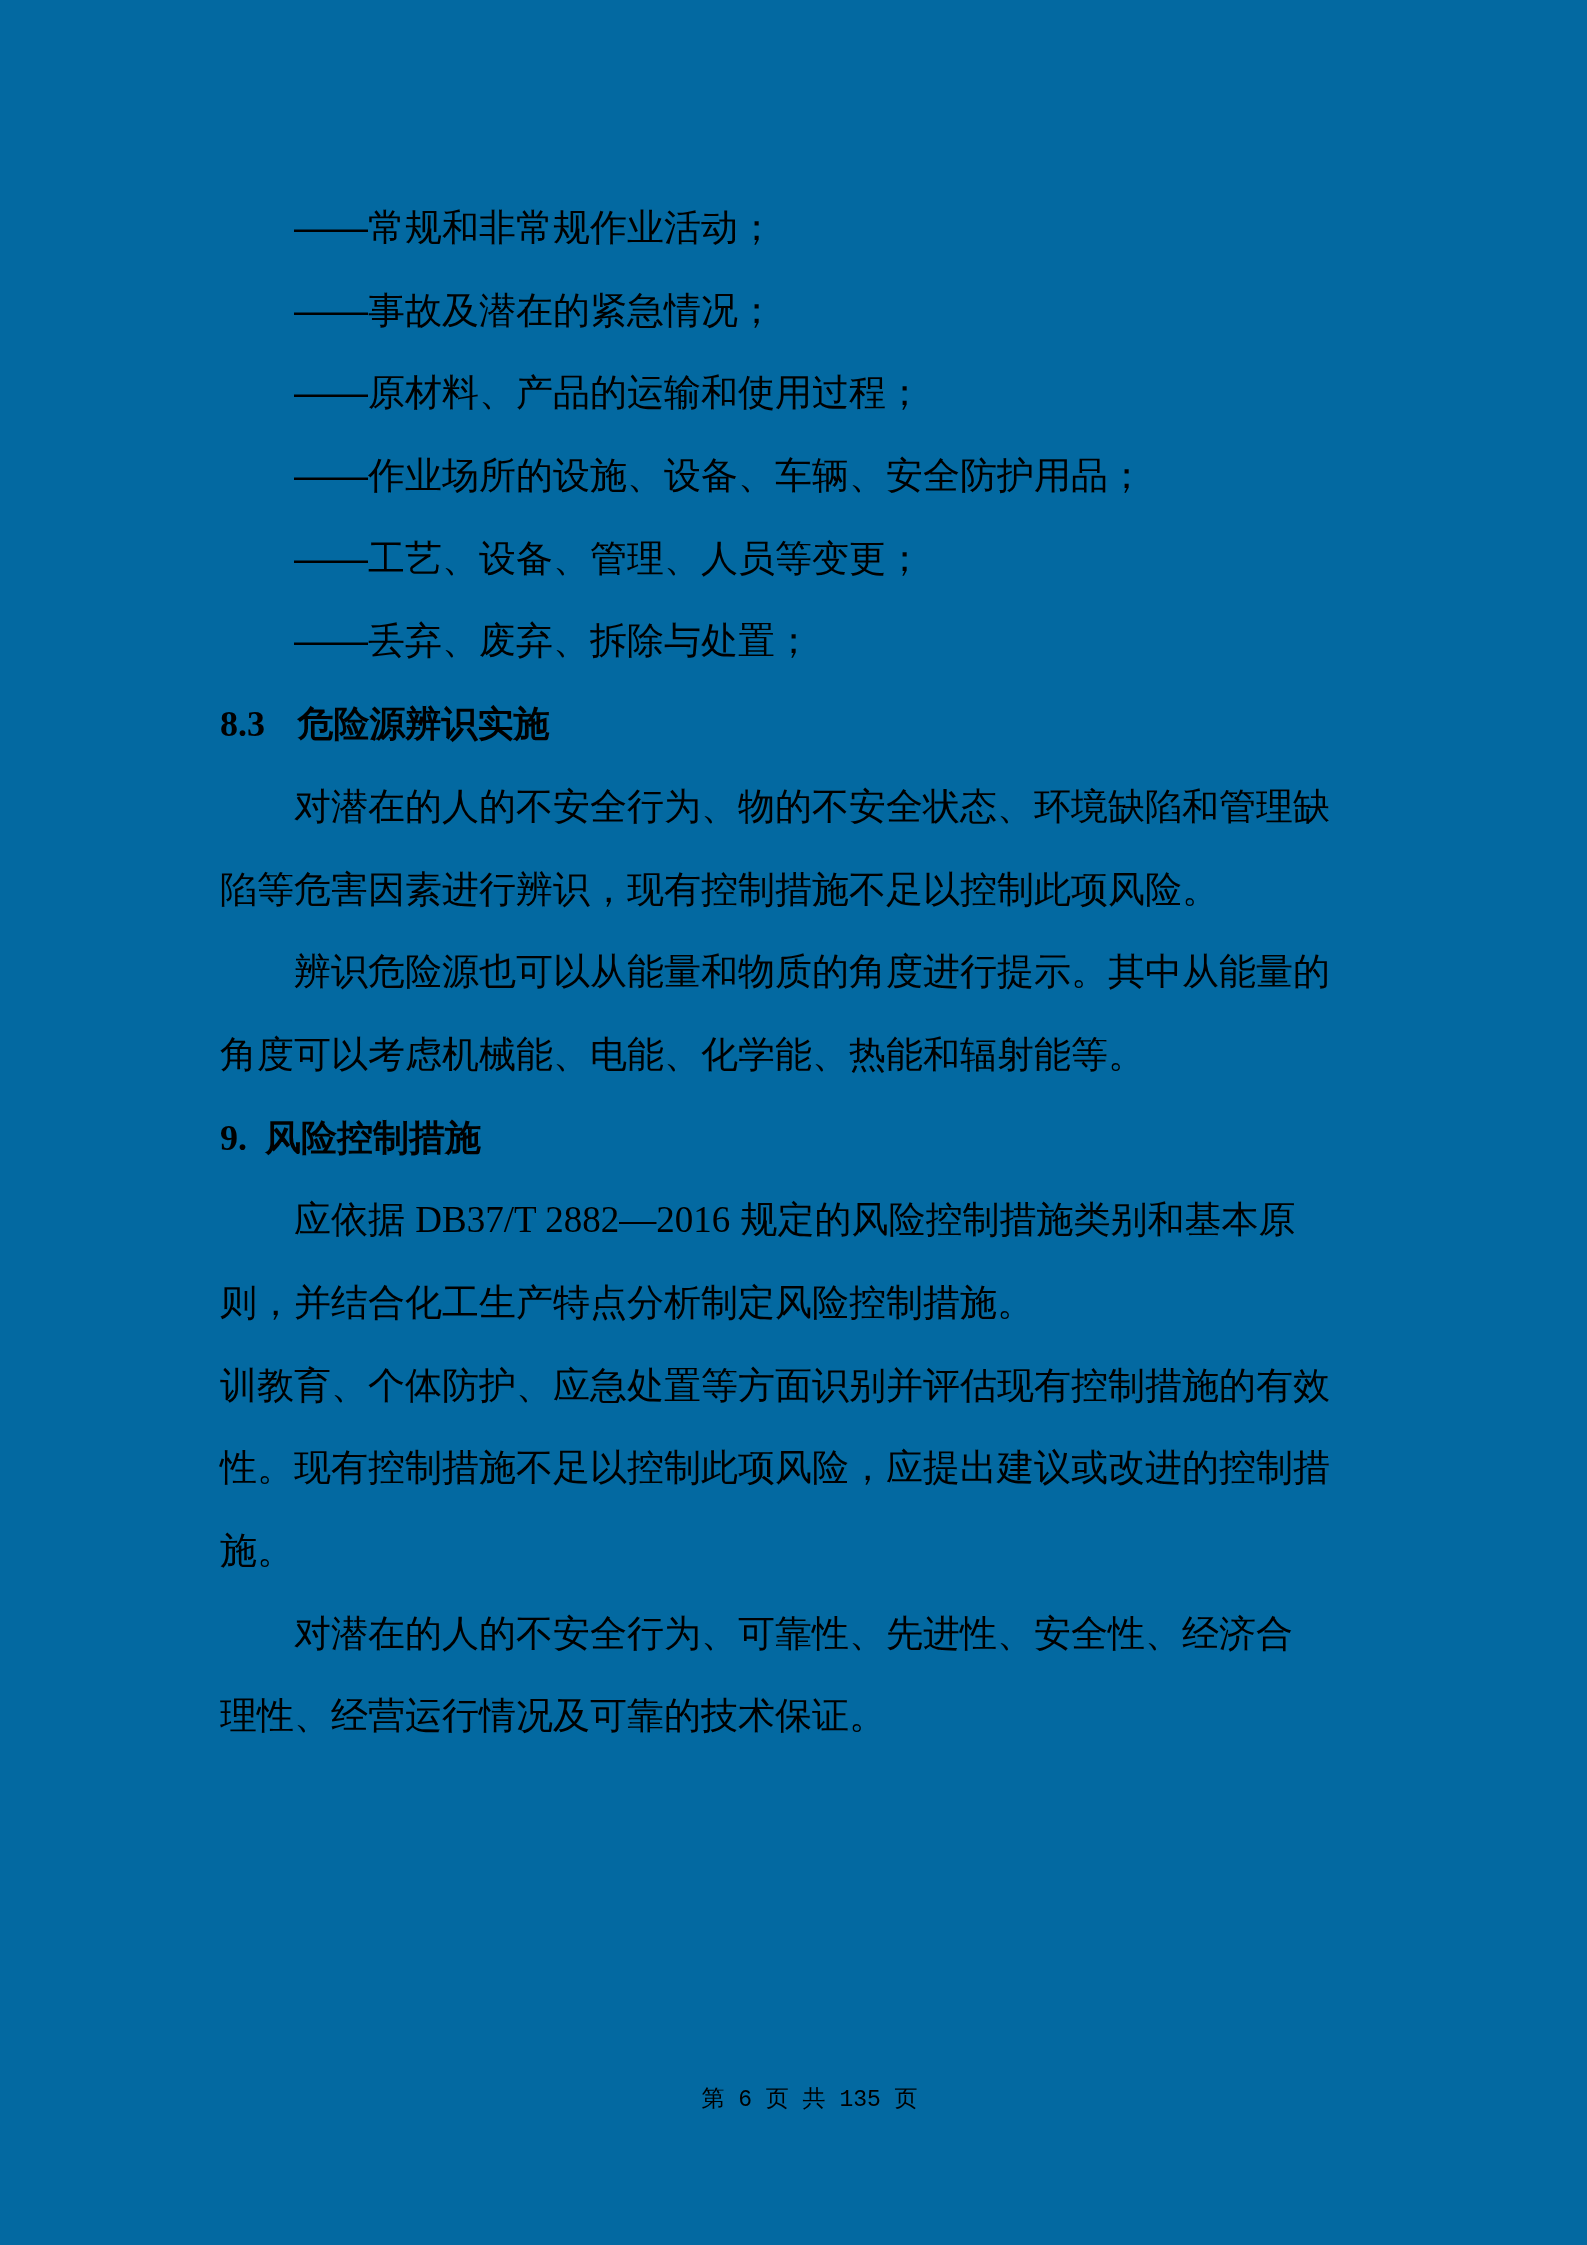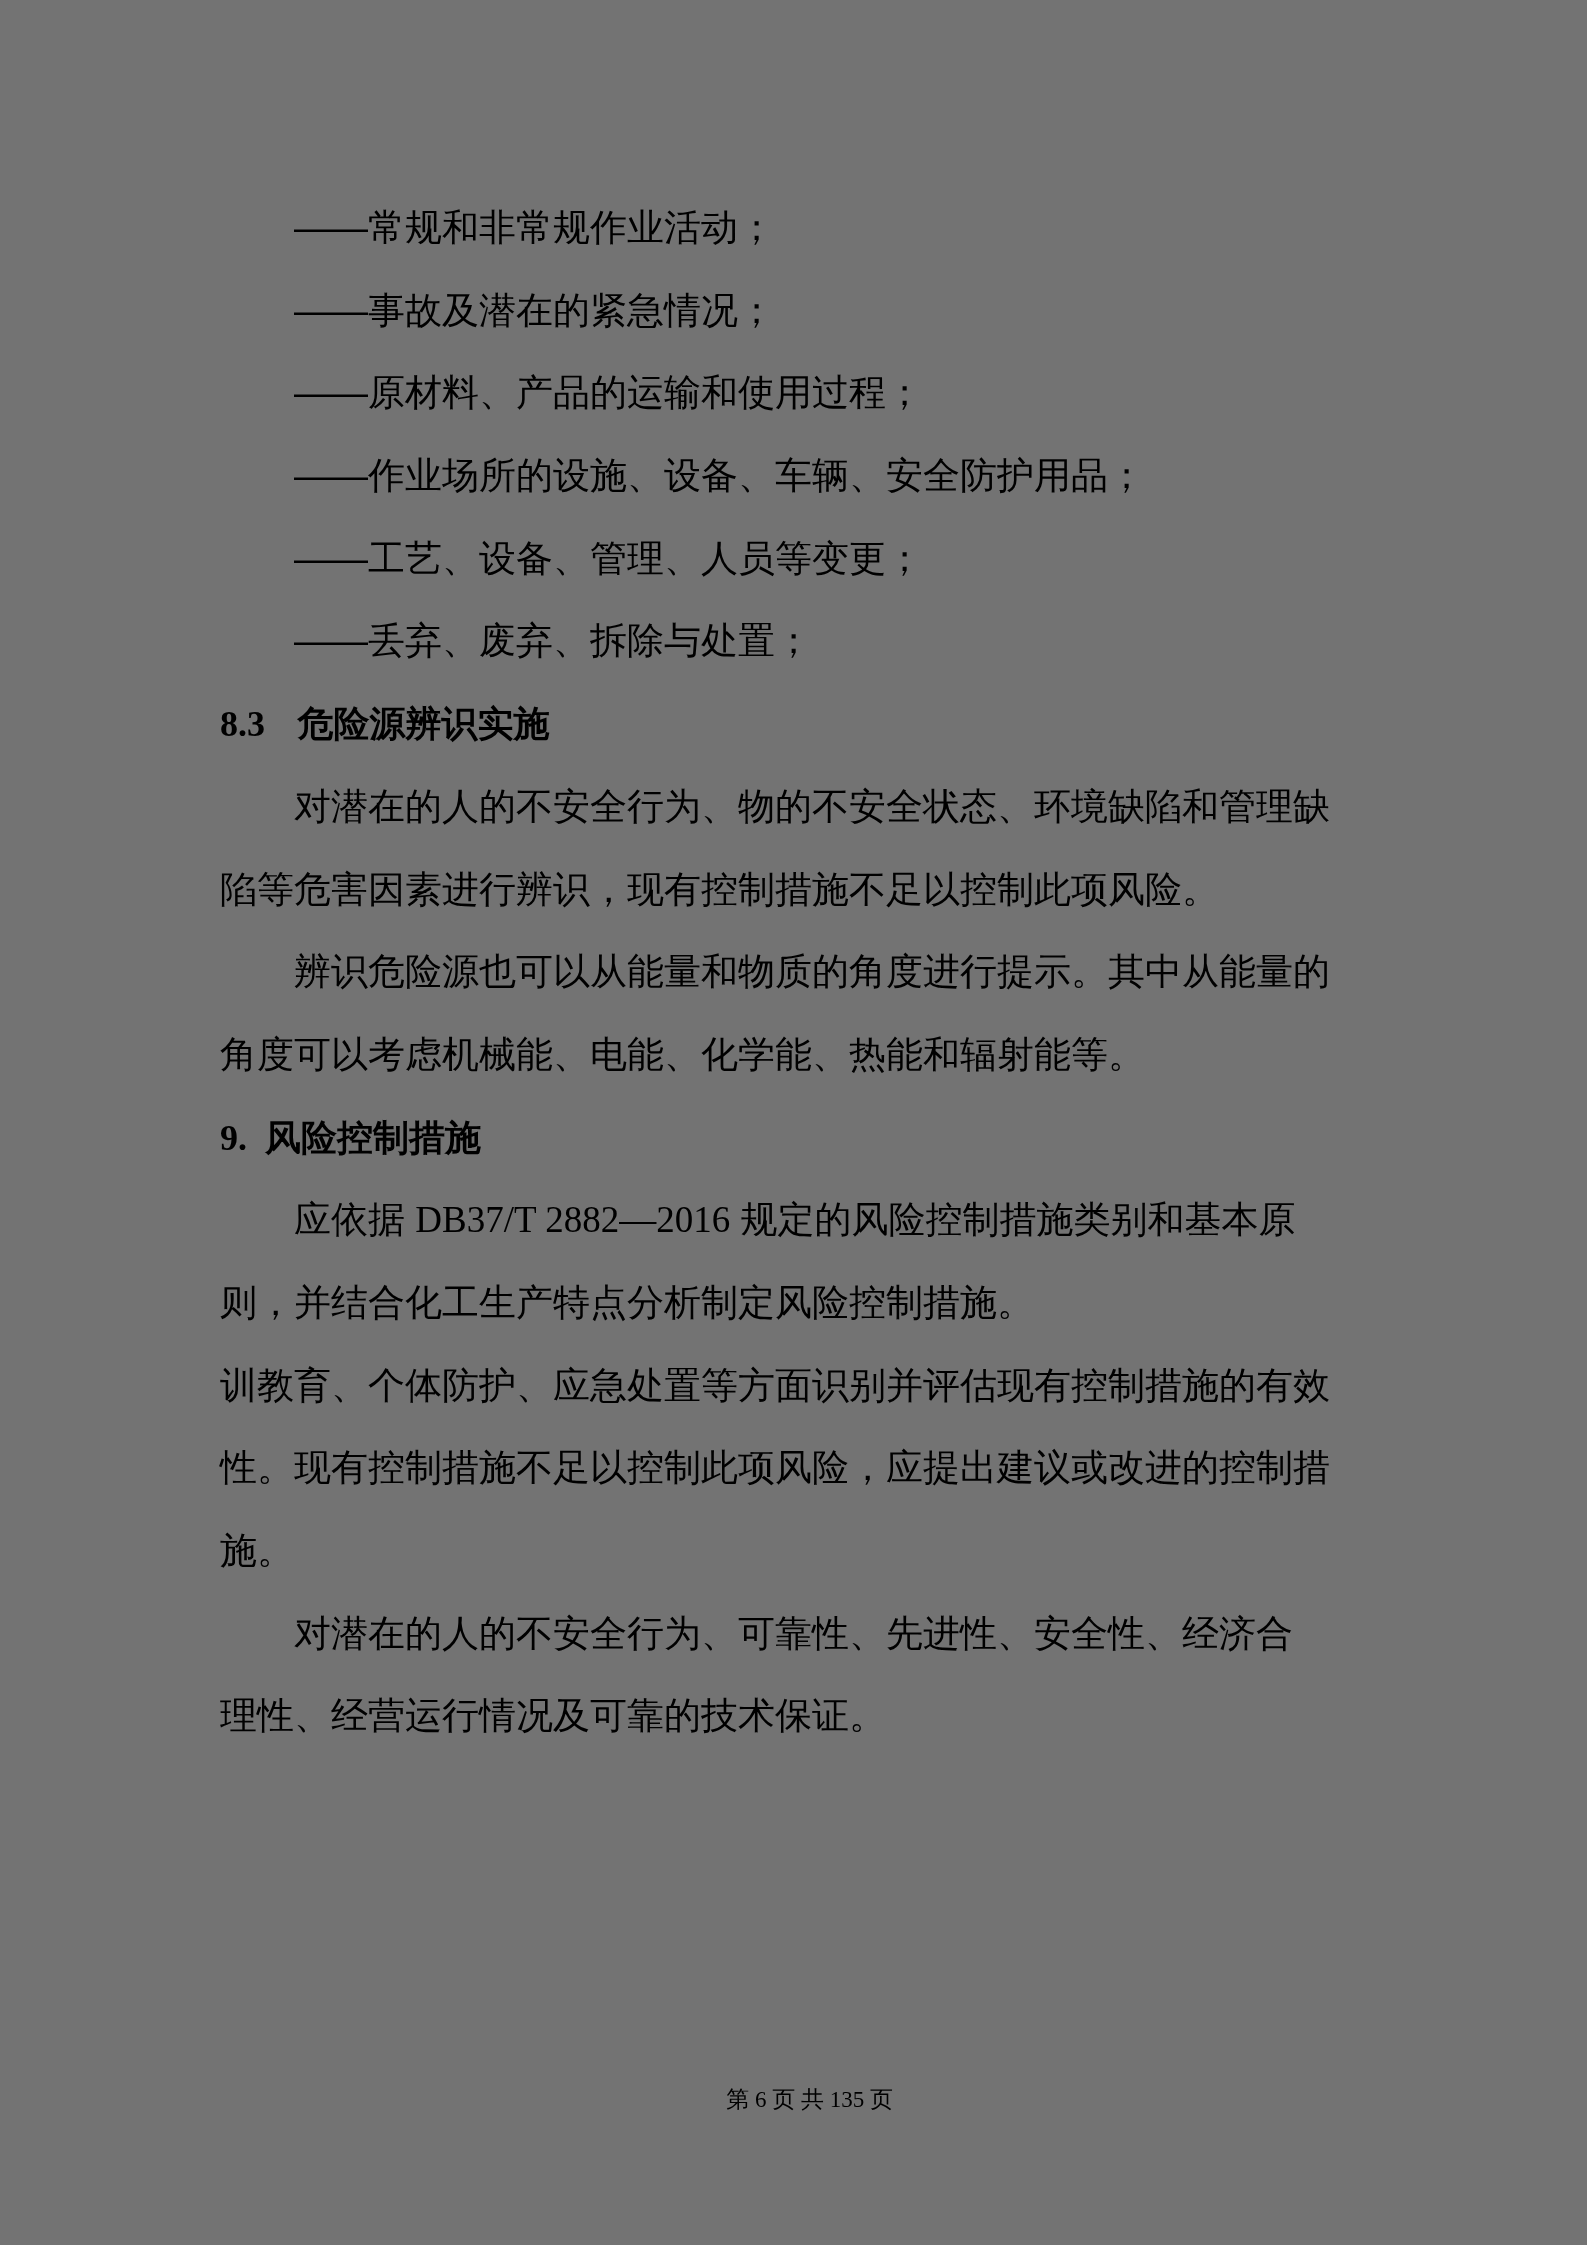--- a/index.html
+++ b/index.html
@@ -1,20 +1,20 @@
 <!DOCTYPE html>
 <html><head>
 <meta charset="utf-8">
 <style>
   html, body { margin: 0; padding: 0; background: #e8e8e8; }
   .page {
     position: relative;
     width: 1587px;
     height: 2245px;
-    background: #737373;
+    background: #0369a1;
     color: #000000;
     overflow: hidden;
     margin: 0 auto;
   }
   .content {
     position: absolute;
     left: 220px;
     top: 187px;
     width: 1228px;
     font-family: "Liberation Sans", "DejaVu Sans", sans-serif;
@@ -40,21 +40,21 @@
   .h9  .hnum { margin-right: 0.5em; }
   .latin {
     font-family: Liberation Serif, serif;
   }
   .footer {
     position: absolute;
     left: 8px;
     right: 0;
     top: 2086px;
     text-align: center;
-    font-family: Liberation Serif, serif;
+    font-family: Liberation Mono, monospace;
     font-size: 23px;
     line-height: 28px;
     color: #000000;
     margin-left: 24px;
   }
 </style>
 </head>
 <body>
 
 <div class="page">

